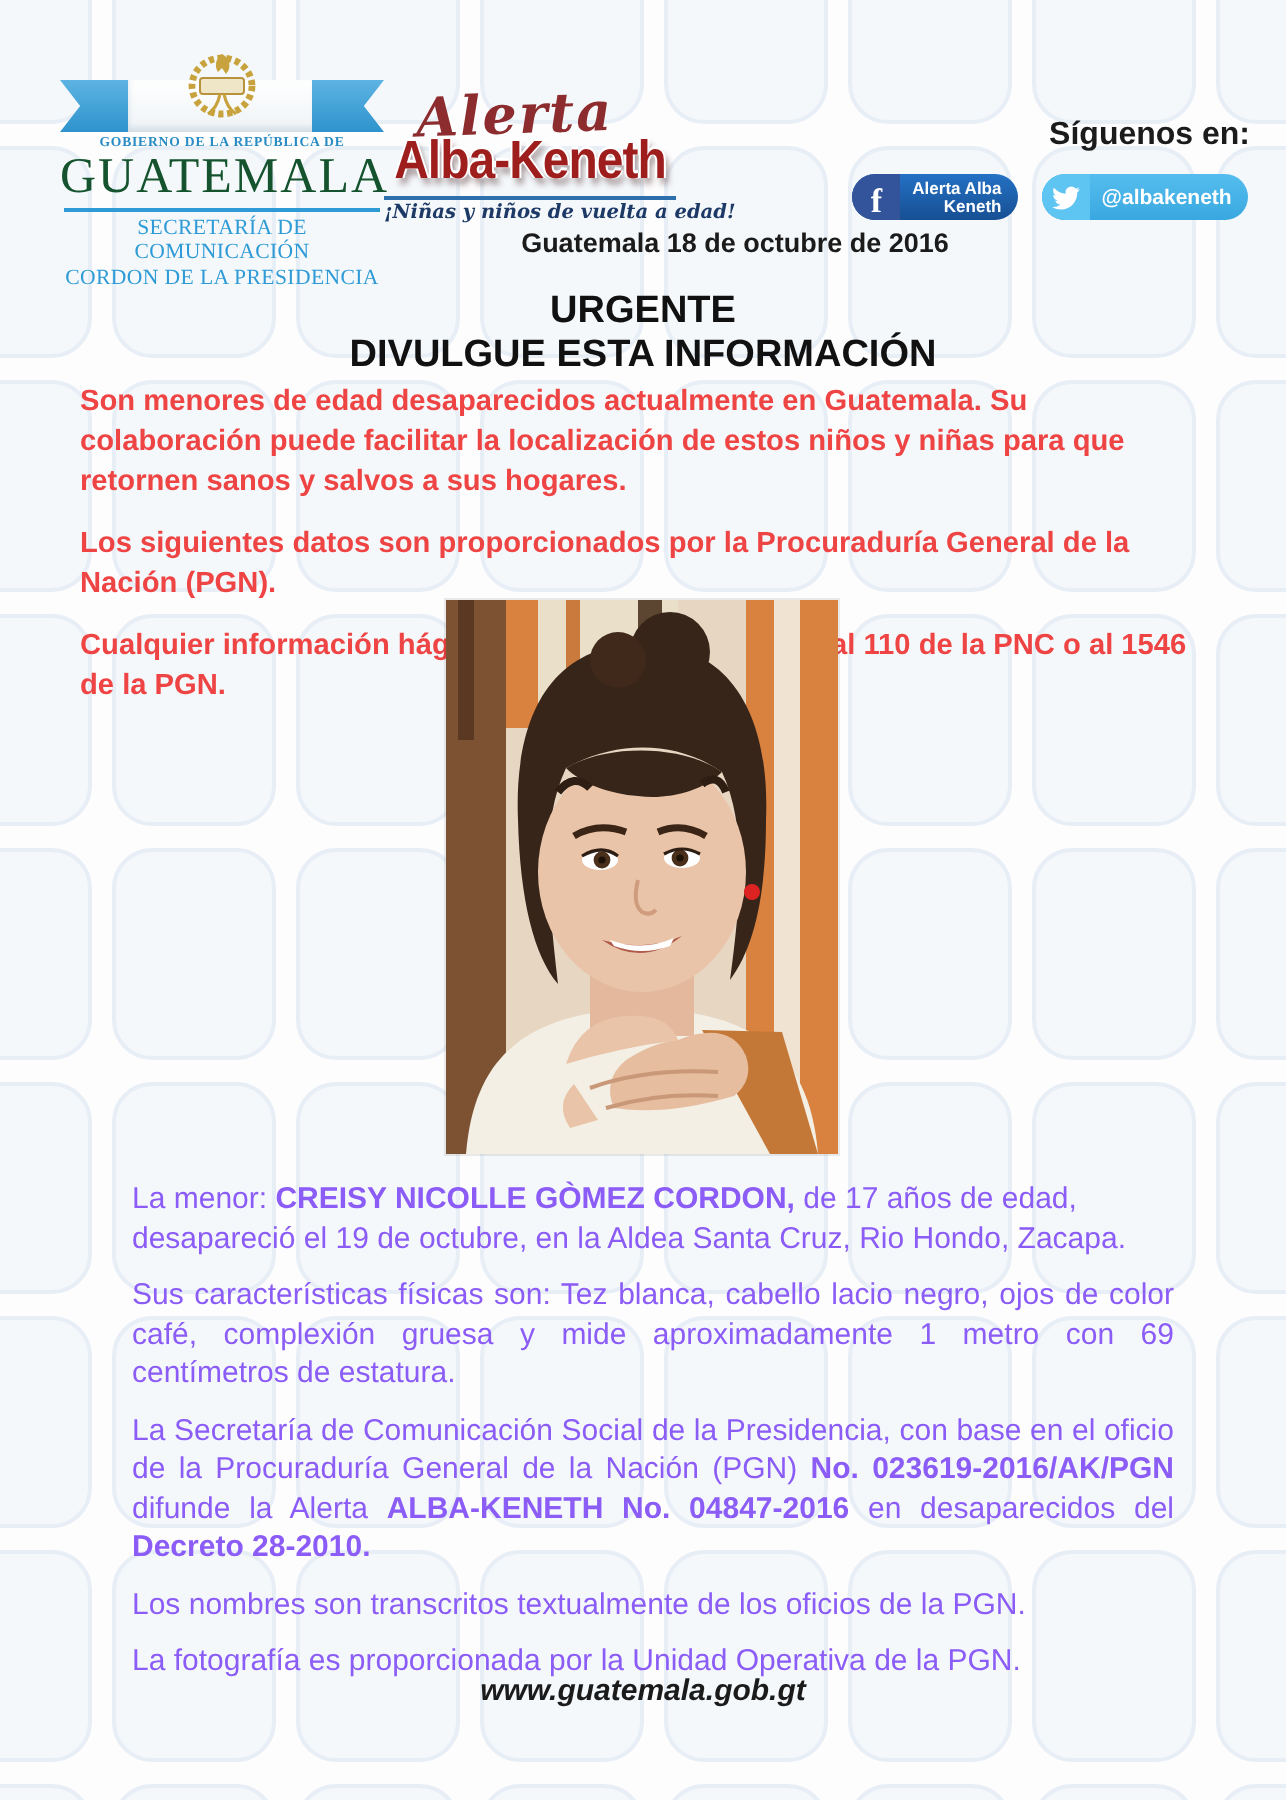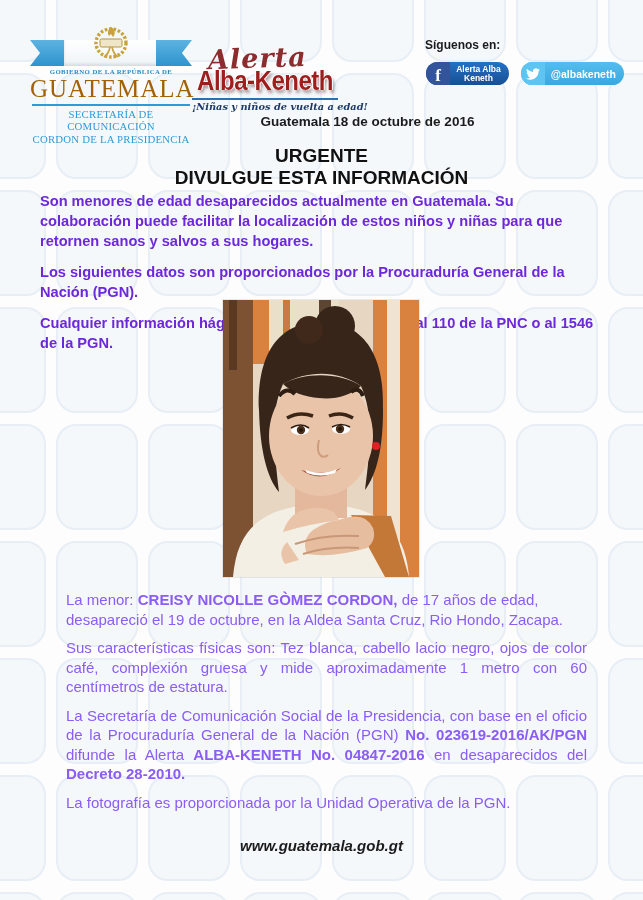--- a/index.html
+++ b/index.html
@@ -24,21 +24,21 @@
   .ribbon { position:relative; margin-top:18px; height:26px; }
   .rib-seg { position:absolute; top:0; height:26px; }
   .rib-left { left:0; width:36px; background:linear-gradient(#5db3e2,#2e93cd);
     clip-path:polygon(0 0,100% 0,100% 100%,0 100%,28% 50%); }
   .rib-right { right:0; width:36px; background:linear-gradient(#5db3e2,#2e93cd);
     clip-path:polygon(0 0,100% 0,72% 50%,100% 100%,0 100%); }
   .rib-mid { left:34px; width:94px; background:linear-gradient(#ffffff,#eef3f6);
     box-shadow:inset 0 -2px 3px rgba(120,150,170,.25); }
   .gov-small { margin-top:2px; font-size:6.8px; font-weight:bold; color:#2a8cc4;
     letter-spacing:.4px; }
-  .gov-name { font-size:25px; color:#a16207; letter-spacing:1px; line-height:1; margin-top:1px; }
+  .gov-name { font-size:25px; color:#14532d; letter-spacing:1px; line-height:1; margin-top:1px; }
   .gov-rule { border-top:2px solid #2e9bd6; margin:3px 2px 2px 2px; }
   .gov-sub { font-size:10.8px; color:#2e9bd6; line-height:1.15; letter-spacing:.2px;font-family:Liberation Serif, serif; }
 
   
   .alba { left:192px; top:44px; width:146px; text-align:center; }
   .alba-script {
     font-family:"DejaVu Serif", serif; font-style:italic; font-weight:bold;
     font-size:27px; color:#8d2c2e; line-height:1; text-align:left; margin-left:16px;
     transform:rotate(-2deg); letter-spacing:1px;
   }
@@ -49,45 +49,45 @@
     white-space:nowrap;
   }
   .alba-tagline {
     margin-top:5px; border-top:2px solid #2e6fae; padding-top:1px;
     font-family:"DejaVu Serif", serif; font-style:italic; font-weight:bold;
     font-size:9.8px; color:#1d3a67; white-space:nowrap;
   }
 
   
   .social { right:18px; top:38px; width:200px; }
-  .social-label { text-align:left; font-weight:bold; font-size:12px; margin-bottom:10px; }
+  .social-label { text-align:right; font-weight:bold; font-size:16px; margin-bottom:10px;margin-top:21px; }
   .badges { display:flex; gap:12px; justify-content:center; }
   .badge { display:flex; align-items:center; height:23px; border-radius:12px;
     overflow:hidden; cursor:pointer; }
   .badge-fb { background:linear-gradient(#2471c4,#174f93); }
   .badge-tw { background:linear-gradient(#55bdee,#39a8e0); }
   .badge-icon { width:24px; height:23px; display:flex; align-items:center;
     justify-content:center; }
   .badge-fb .badge-icon { background:#33539b; }
   .badge-tw .badge-icon { background:#5ec4f2; }
   .fb-f { color:#fff; font-weight:bold; font-size:17px; font-family:"Liberation Serif",serif;
     margin-top:4px; }
   .badge-text { color:#fff; font-weight:bold; padding:0 8px 0 6px; text-align:center; }
-  .badge-fb .badge-text { font-size:8.5px; line-height:1.05; }
+  .badge-fb .badge-text { font-size:8.5px; line-height:1.05;text-align:right; }
   .badge-tw .badge-text { font-size:10.5px; }
 
   .date-line { left:0; top:114px; width:100%; text-align:center;
     font-weight:bold; font-size:13.5px;margin-left:46px; }
 
   
   .titles { left:0; top:145px; width:100%; text-align:center;
     font-weight:bold; font-size:19px; line-height:22px; color:#111; }
   .intro { left:40px; top:191px; width:567px; }
   .intro p { font-weight:bold; font-size:14.6px; line-height:20px; margin-bottom:11px;
-    color:#6d28d9; }
+    color:#ef4444; }
   .photo { left:223px; top:300px; width:196px; height:277px;
     box-shadow:0 0 0 1px rgba(0,0,0,.08); }
   .details { left:66px; top:590px; width:521px; }
   .details p { font-size:15px; line-height:19.5px; margin-bottom:9px; color:#8b5cf6; }
   .details p.justify { text-align:justify; }
   .details .b { font-weight:bold; }
   .website { left:0; top:837px; width:100%; text-align:center;
     font-weight:bold; font-style:italic; font-size:15px; cursor:pointer; }
 </style>
 </head>
@@ -277,19 +277,20 @@
 
       <path d="M60 232 q8 -26 38 -24 q14 1 18 12 q-30 4 -56 12 Z" fill="#eac4a8"></path>
       <path d="M116 220 q26 -10 34 8 q4 12 -6 20 q-34 10 -60 6 q-6 -14 6 -24 q14 -9 26 -10 Z" fill="#e6bd9f"></path>
       <path d="M72 244 q28 -10 64 -8 M80 254 q26 -8 56 -6" stroke="#c89878" stroke-width="2" fill="none"></path>
       <path d="M64 242 q-10 10 -2 22 l14 -4" fill="#eac4a8"></path>
     </svg>
   </div>
 
   <div class="layer details" id="detailsBox">
       <p><span>La menor: </span><span class="b">CREISY NICOLLE GÒMEZ CORDON,</span><span> de 17 años de edad, desapareció el 19 de octubre, en la Aldea Santa Cruz, Rio Hondo, Zacapa.</span></p>
-      <p class="justify"><span>Sus características físicas son: Tez blanca, cabello lacio negro, ojos de color café, complexión gruesa y mide aproximadamente 1 metro con 60 centímetros de estatura.</span></p>
+      <p class="justify"><span>Sus características físicas son: Tez blanca, cabello lacio negro, ojos de color café, complexión gruesa y mide aproximadamente 1 metro con 69 centímetros de estatura.</span></p>
       <p class="justify"><span>La Secretaría de Comunicación Social de la Presidencia, con base en el oficio de la Procuraduría General de la Nación (PGN) </span><span class="b">No. 023619-2016/AK/PGN</span><span> difunde la Alerta </span><span class="b">ALBA-KENETH No. 04847-2016</span><span> en desaparecidos del </span><span class="b">Decreto 28-2010.</span></p>
+      <p><span>Los nombres son transcritos textualmente de los oficios de la PGN.</span></p>
       <p><span>La fotografía es proporcionada por la Unidad Operativa de la PGN.</span></p>
     </div>
 
   <div class="layer website">www.guatemala.gob.gt</div>
 </div>
 
 </body></html>

